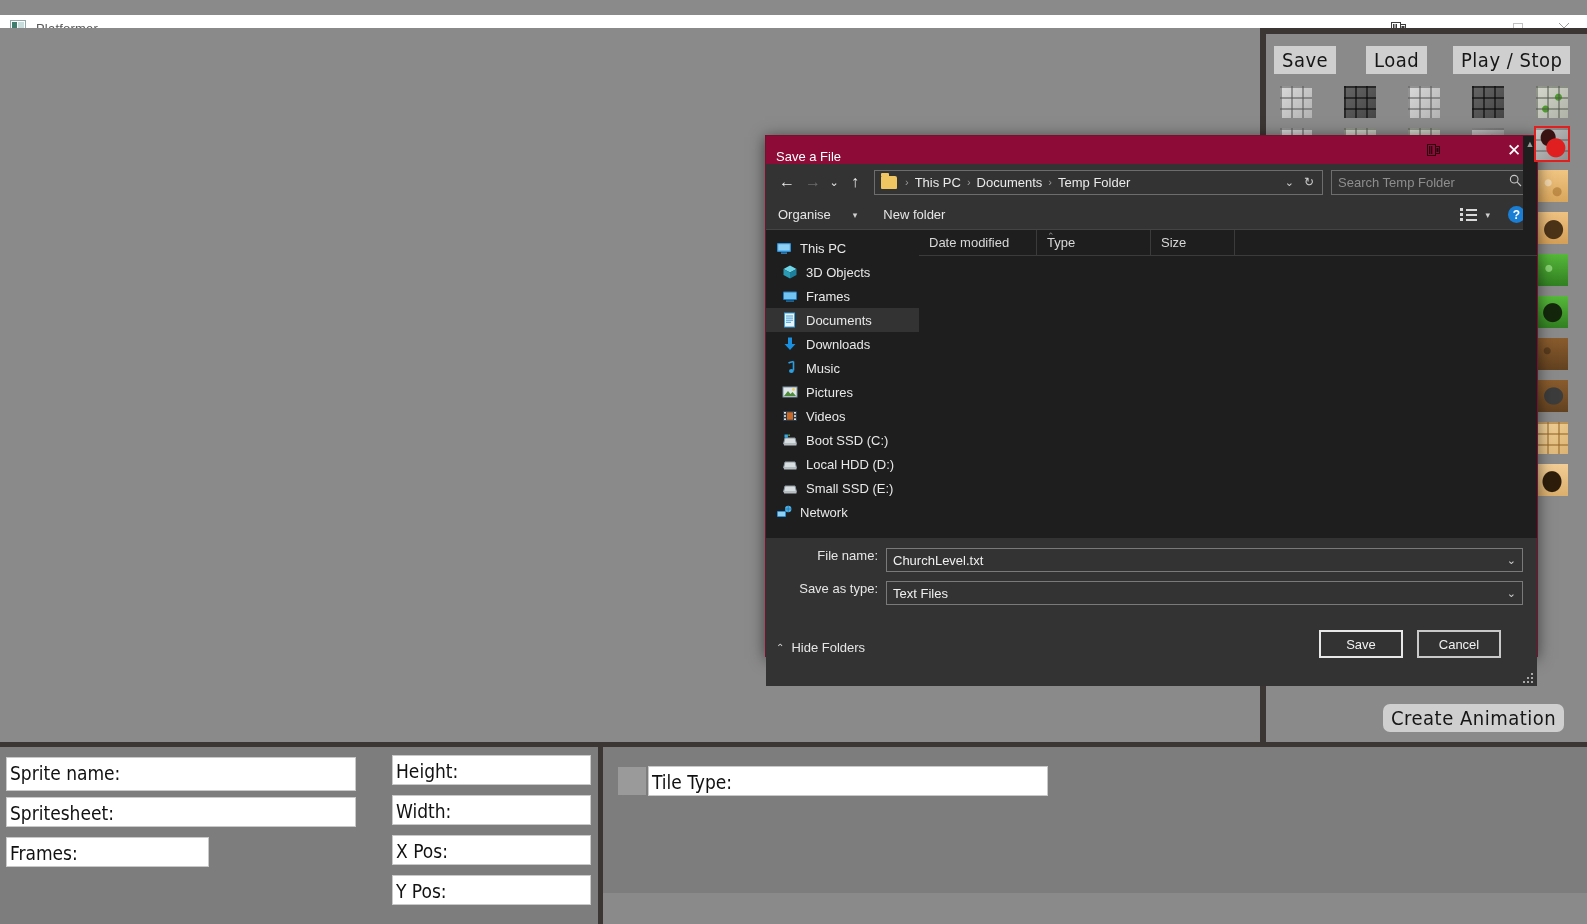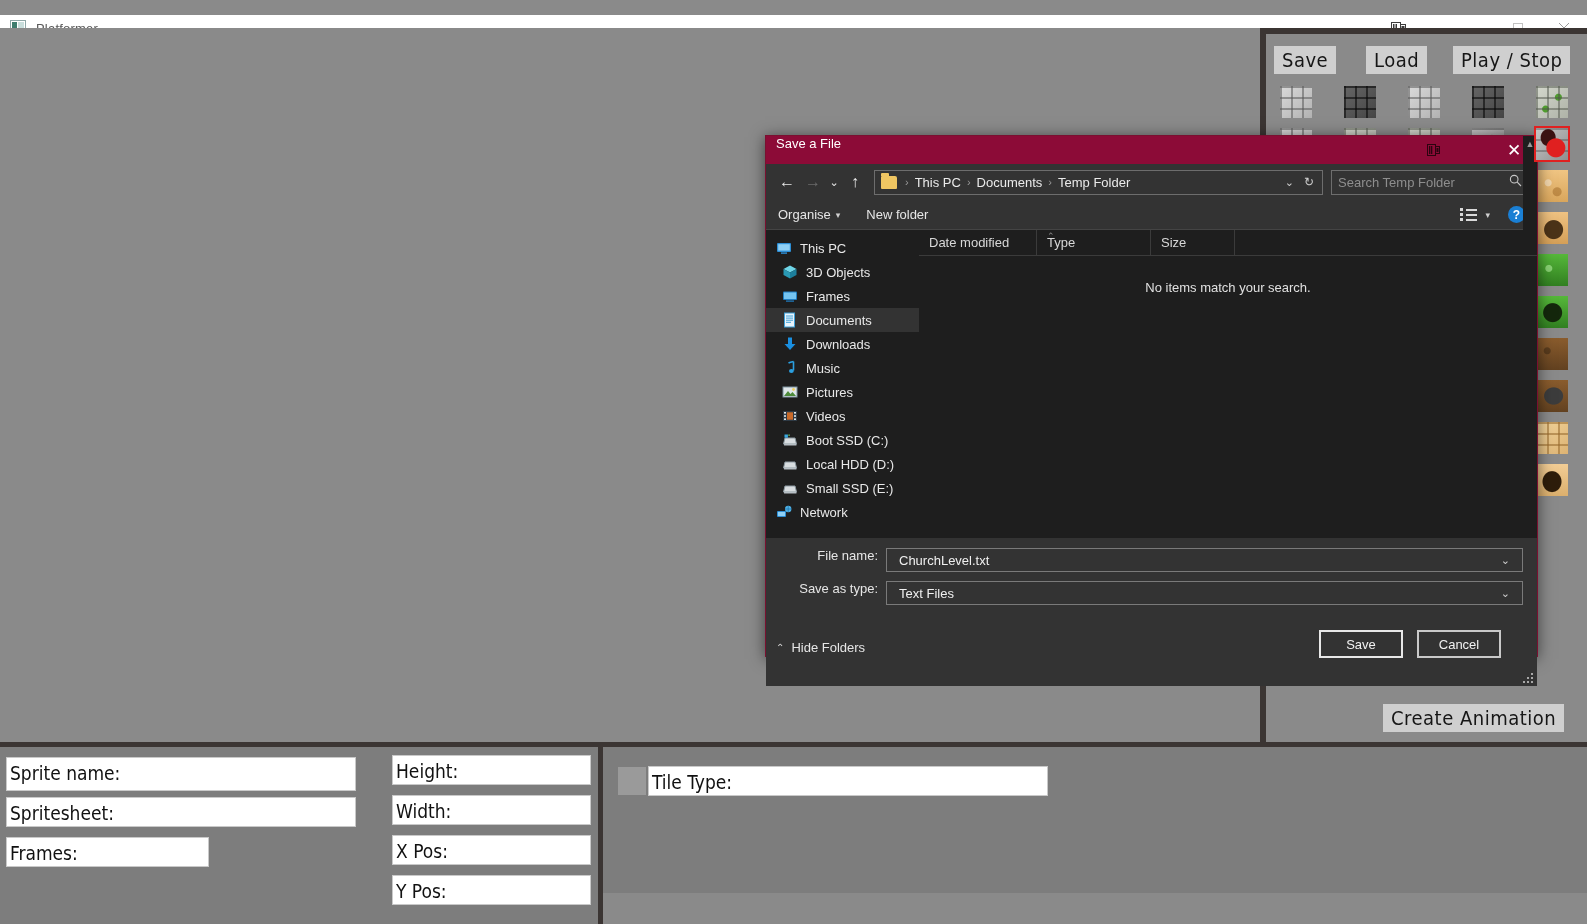--- a/index.html
+++ b/index.html
@@ -71,21 +71,21 @@
     background: #cfcfcf; color: #161616;
     font-family: "DejaVu Sans Condensed", "Liberation Sans Narrow", "Liberation Sans", sans-serif;
     font-size: 20px; line-height: 26px; text-align: center;
     padding: 1px 8px; white-space: nowrap;
     letter-spacing: .5px;
   }
   #btn-save { left: 8px; top: 12px; }
   #btn-load { left: 100px; top: 12px; }
   #btn-play { left: 187px; top: 12px; }
   #btn-createanim {
-    left: 117px; top: 670px; font-size: 20px;
+    left: 117px; top: 670px; font-size: 20px; border-radius: 7px;
   }
 
   
   #palette { position: absolute; left: 14px; top: 52px; width: 300px; }
   .pal-tile {
     position: absolute; width: 32px; height: 32px;
   }
   .pal-sel { outline: 2px solid #e02020; outline-offset: 0px; z-index: 5; }
 
   .p-brickLight {
@@ -215,21 +215,21 @@
   
   #dialog {
     position: absolute; left: 765px; top: 135px; width: 773px; height: 522px;
     background: #333333;
     border: 1px solid #7a1030;
     box-shadow: 0 2px 14px rgba(0,0,0,.55);
     color: #e6e6e6;
     font-size: 13px;
   }
   #dlg-titlebar {
-    height: 28px; background: #8c0b37; display: flex; align-items: flex-start;
+    height: 28px; background: #8c0b37; display: flex; align-items: flex-end;
     position: relative;
   }
   #dlg-title { margin-left: 10px; font-size: 13px; color: #ffffff; }
   #dlg-icon-btn {
     position: absolute; right: 84px; top: 0; width: 40px; height: 28px;
     display: flex; align-items: center; justify-content: center;
   }
   #dlg-close {
     position: absolute; right: 0px; top: 0; width: 46px; height: 28px;
     display: flex; align-items: center; justify-content: center;
@@ -263,21 +263,21 @@
     width: 198px; height: 25px; border: 1px solid #6d6d6d; background: #333333;
     display: flex; align-items: center; padding: 0 6px;
   }
   #dlg-search-text { color: #8e8e8e; font-size: 13px; flex: 1 1 auto; }
   #dlg-search-icon { color: #c8c8c8; font-size: 12px; }
 
   #dlg-cmdbar {
     height: 30px; display: flex; align-items: center; padding: 0 12px;
     border-bottom: 1px solid #444444;
   }
-  .cmd { color: #e6e6e6; font-size: 13px; margin-right: 26px; display: flex; align-items: center; gap: 5px; }
+  .cmd { color: #e6e6e6; font-size: 13px; margin-right: 26px; display: flex; align-items: center; gap: 22px; }
   .cmd .caret { font-size: 9px; color: #cfcfcf; }
   #view-ctrl { margin-left: auto; display: flex; align-items: center; gap: 8px; }
   #view-icon { display: flex; flex-direction: column; gap: 2px; }
   #view-icon .vrow { display: flex; align-items: center; gap: 3px; }
   #view-icon .vdot { width: 3px; height: 3px; background: #d9d9d9; }
   #view-icon .vline { width: 11px; height: 2px; background: #d9d9d9; }
   #help-btn {
     width: 17px; height: 17px; border-radius: 50%; background: #1a7fd4;
     color: #ffffff; font-size: 12px; font-weight: bold;
     display: flex; align-items: center; justify-content: center; margin-left: 10px;
@@ -329,21 +329,21 @@
     text-align: center; color: #e0e0e0; font-size: 13px; margin-top: 24px;
   }
 
   #dlg-form { padding: 10px 14px 0 0; background: #333333; height: 74px; }
   .form-row { display: flex; align-items: flex-start; height: 26px; margin-bottom: 7px; }
   .form-label {
     width: 120px; text-align: right; color: #e6e6e6; font-size: 13px; padding-right: 8px;
   }
   .form-combo {
     flex: 1 1 auto; height: 24px; border: 1px solid #7a7a7a; background: #333333;
-    display: flex; align-items: center; padding: 0 12px; color: #f0f0f0; font-size: 13px;
+    display: flex; align-items: center; padding: 0 6px; color: #f0f0f0; font-size: 13px;
   }
   .combo-caret { margin-left: auto; color: #d0d0d0; font-size: 11px; }
 
   #dlg-footer { height: 74px; background: #333333; position: relative; }
   #hide-folders {
     position: absolute; left: 10px; top: 28px; color: #e6e6e6; font-size: 13px;
     display: flex; align-items: center; gap: 7px;
   }
   #hide-folders .caret { font-size: 10px; color: #d6d6d6; }
   .dlg-btn {
@@ -659,21 +659,20 @@
       <div id="ssb-thumb"></div>
       <div id="ssb-down">▼</div>
     </div>
     <div id="dlg-list">
       <div id="list-header">
         <div class="lh-col" style="width:118px">Date modified</div>
         <div class="lh-col" style="width:114px">Type</div>
         <div class="lh-col" style="width:84px">Size</div>
         <div id="lh-sortcaret">⌃</div>
       </div>
-      <div id="list-empty">No items match your search.</div>
     </div>
   </div>
 
   <div id="dlg-form">
     <div class="form-row">
       <div class="form-label">File name:</div>
       <div class="form-combo">
         <span>ChurchLevel.txt</span>
         <span class="combo-caret">⌄</span>
       </div>

